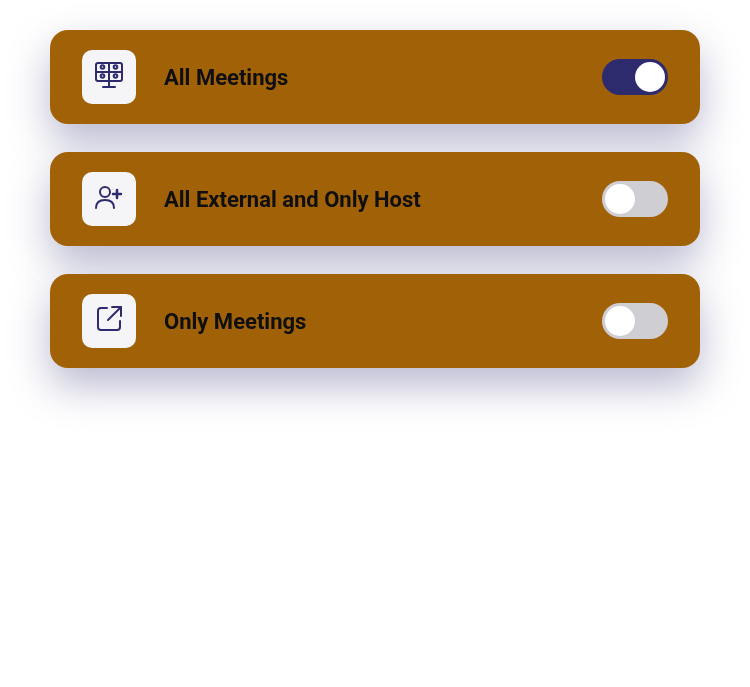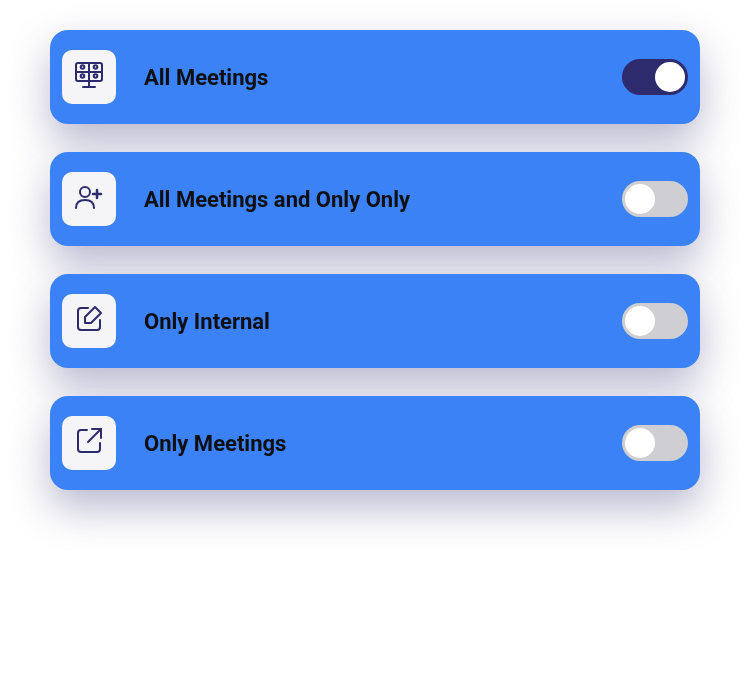--- a/index.html
+++ b/index.html
@@ -15,23 +15,23 @@
       padding: 30px 50px;
     }
     .settings-list {
       display: flex;
       flex-direction: column;
       gap: 28px;
     }
     .setting-row {
       display: flex;
       align-items: center;
-      background: #3b82f6;
+      background: #a16207;
       border-radius: 18px;
-      padding: 20px 12px;
+      padding: 20px 32px;
       box-shadow: 0 18px 40px rgba(56, 54, 120, 0.35);
       justify-content: center;
     }
     .icon-box {
       width: 54px;
       height: 54px;
       background: #f5f5f7;
       border-radius: 10px;
       display: flex;
       align-items: center;
@@ -115,40 +115,26 @@
     <div class="icon-box">
       <span>
         <svg viewBox="0 0 32 32">
           <circle cx="12" cy="11" r="5"></circle>
           <path d="M3 27 C3 21 7 19 12 19 C17 19 21 21 21 27"></path>
           <line x1="24" y1="9" x2="24" y2="17" stroke-width="2.5"></line>
           <line x1="20" y1="13" x2="28" y2="13" stroke-width="2.5"></line>
         </svg>
       </span>
     </div>
-    <div class="label">All Meetings and Only Only</div>
+    <div class="label">All External and Only Host</div>
     <div class="toggle off">
       <div class="toggle-knob"></div>
     </div>
   </div>
 
-  <div class="setting-row">
-    <div class="icon-box">
-      <span>
-        <svg viewBox="0 0 32 32">
-          <path d="M15 5 H8 C6 5 5 6 5 8 V24 C5 26 6 27 8 27 H24 C26 27 27 26 27 24 V17"></path>
-          <path d="M22 4 L28 10 L18 20 L12 20 L12 14 Z"></path>
-        </svg>
-      </span>
-    </div>
-    <div class="label">Only Internal</div>
-    <div class="toggle off">
-      <div class="toggle-knob"></div>
-    </div>
-  </div>
 
   <div class="setting-row">
     <div class="icon-box">
       <span>
         <svg viewBox="0 0 32 32">
           <path d="M14 5 H8 C6 5 5 6 5 8 V24 C5 26 6 27 8 27 H24 C26 27 27 26 27 24 V18"></path>
           <path d="M19 4 H28 V13"></path>
           <line x1="28" y1="4" x2="15" y2="17"></line>
         </svg>
       </span>

